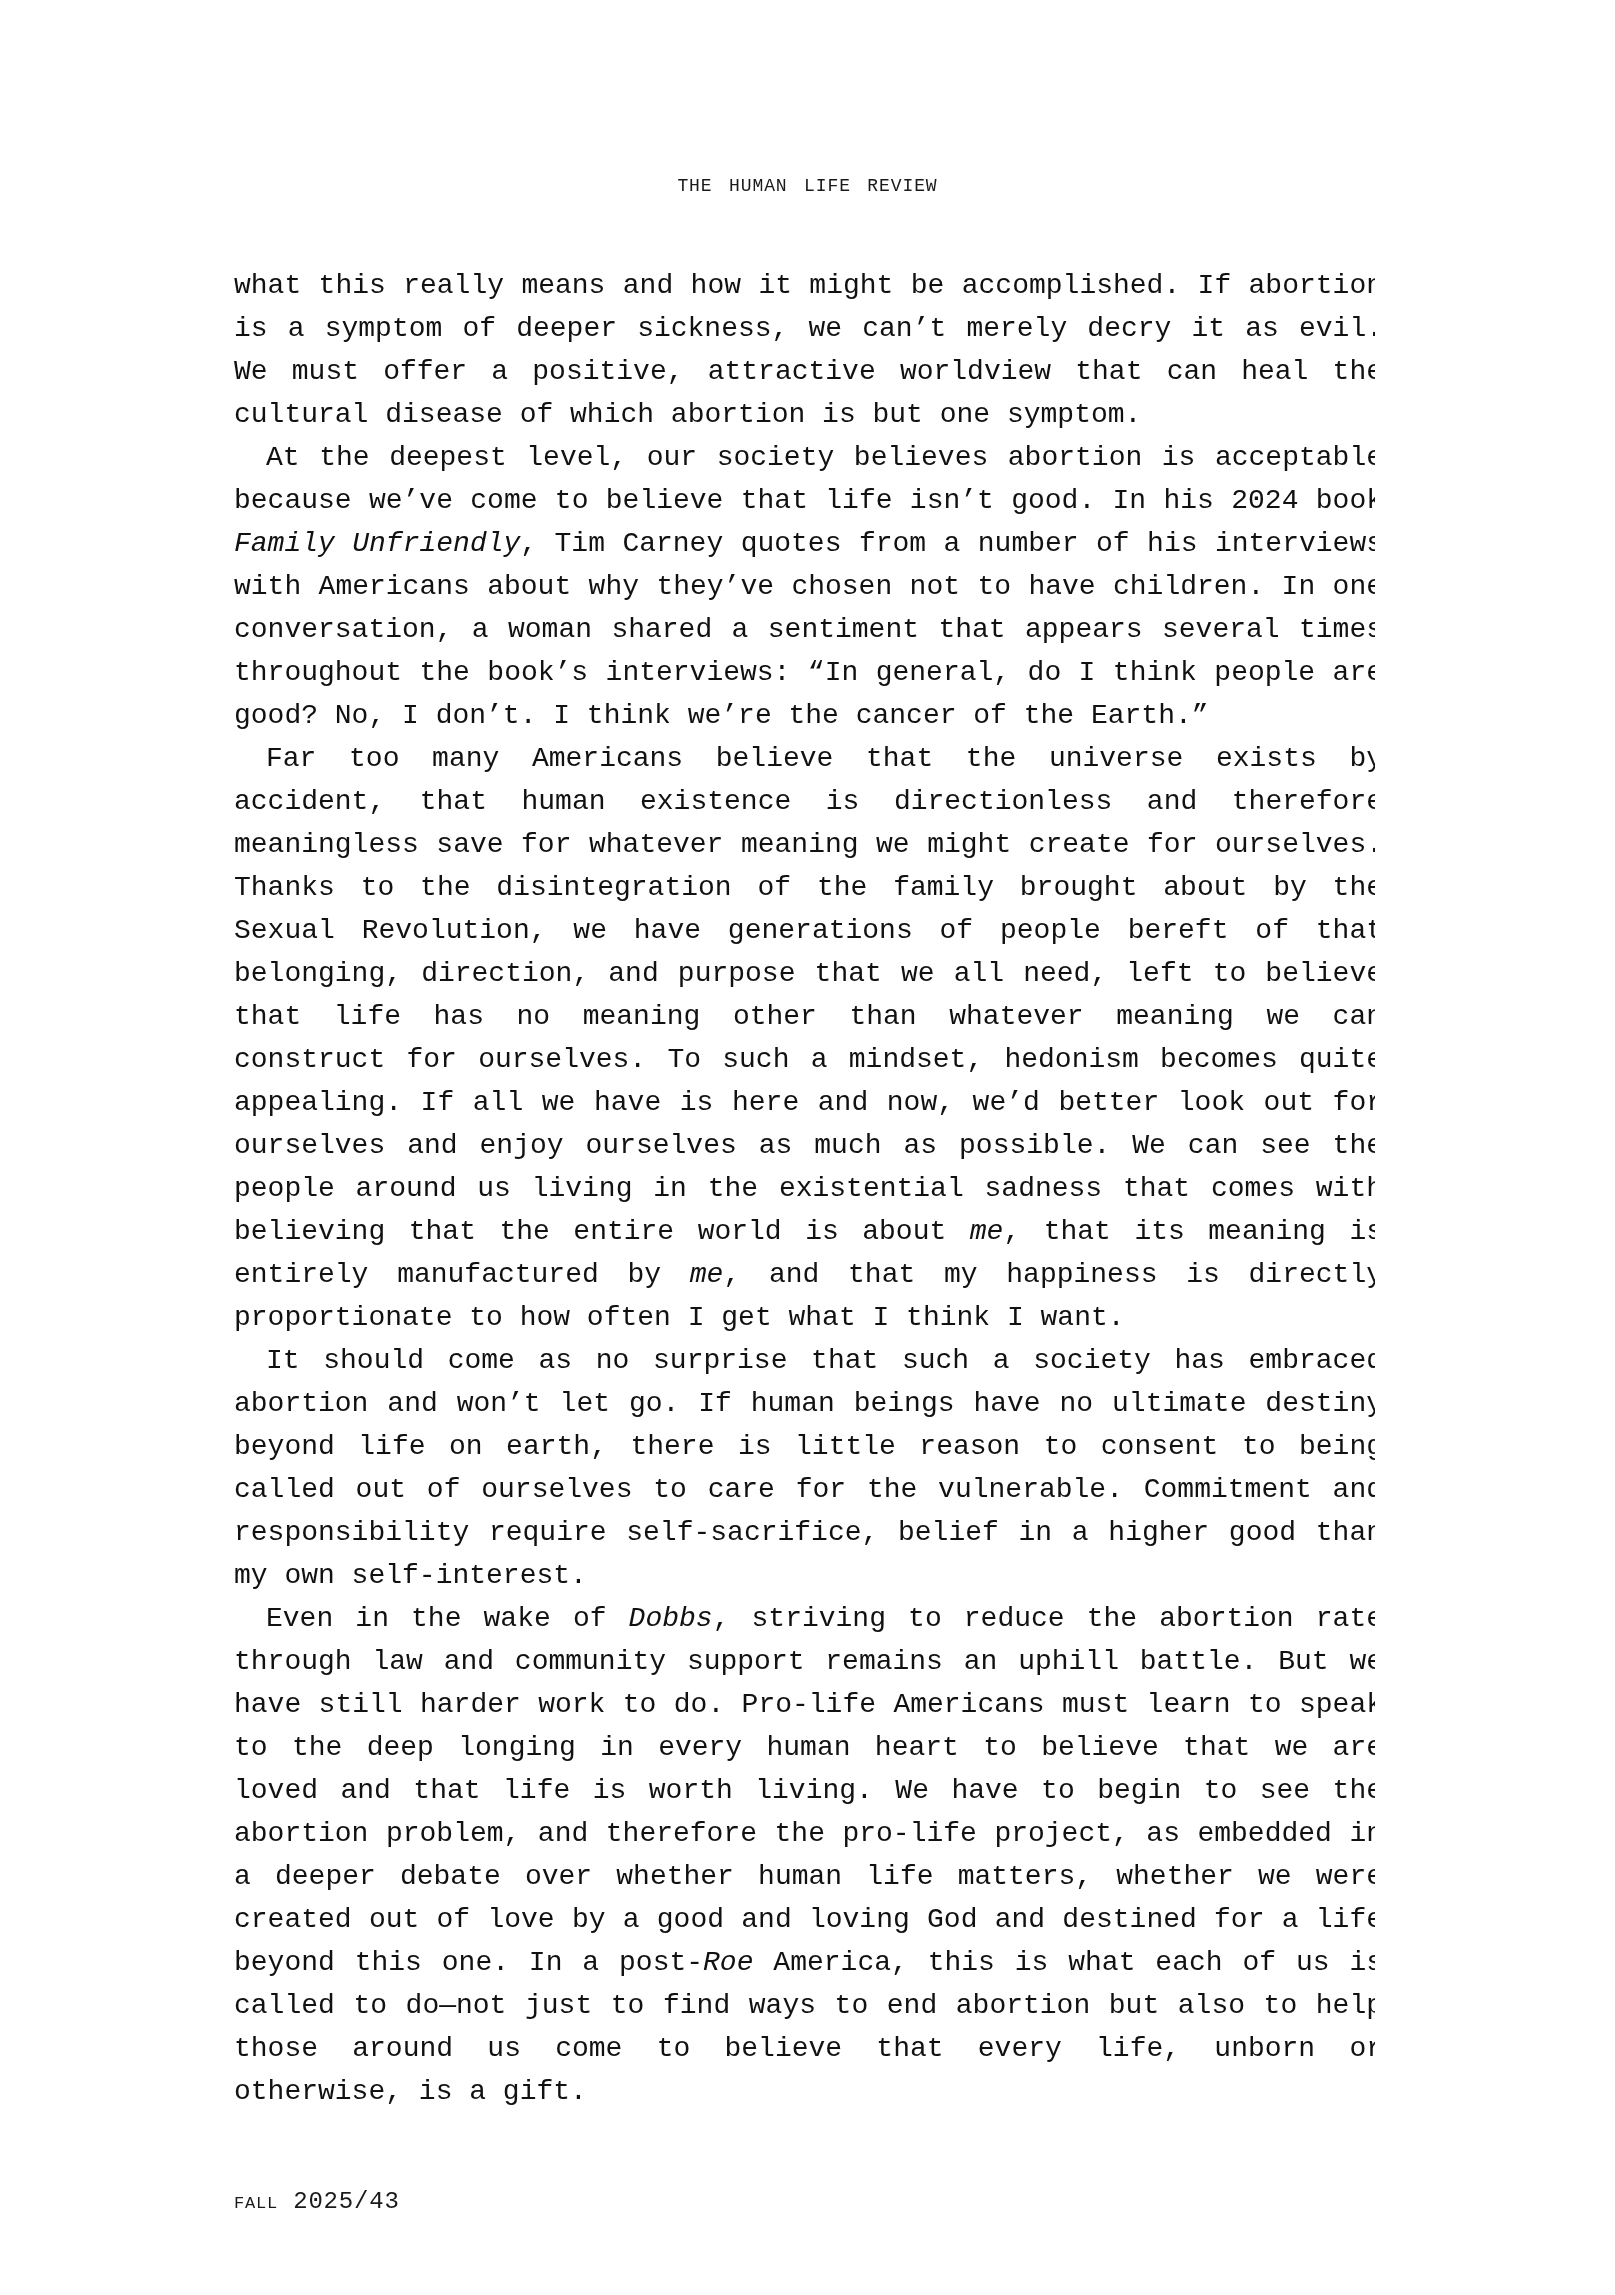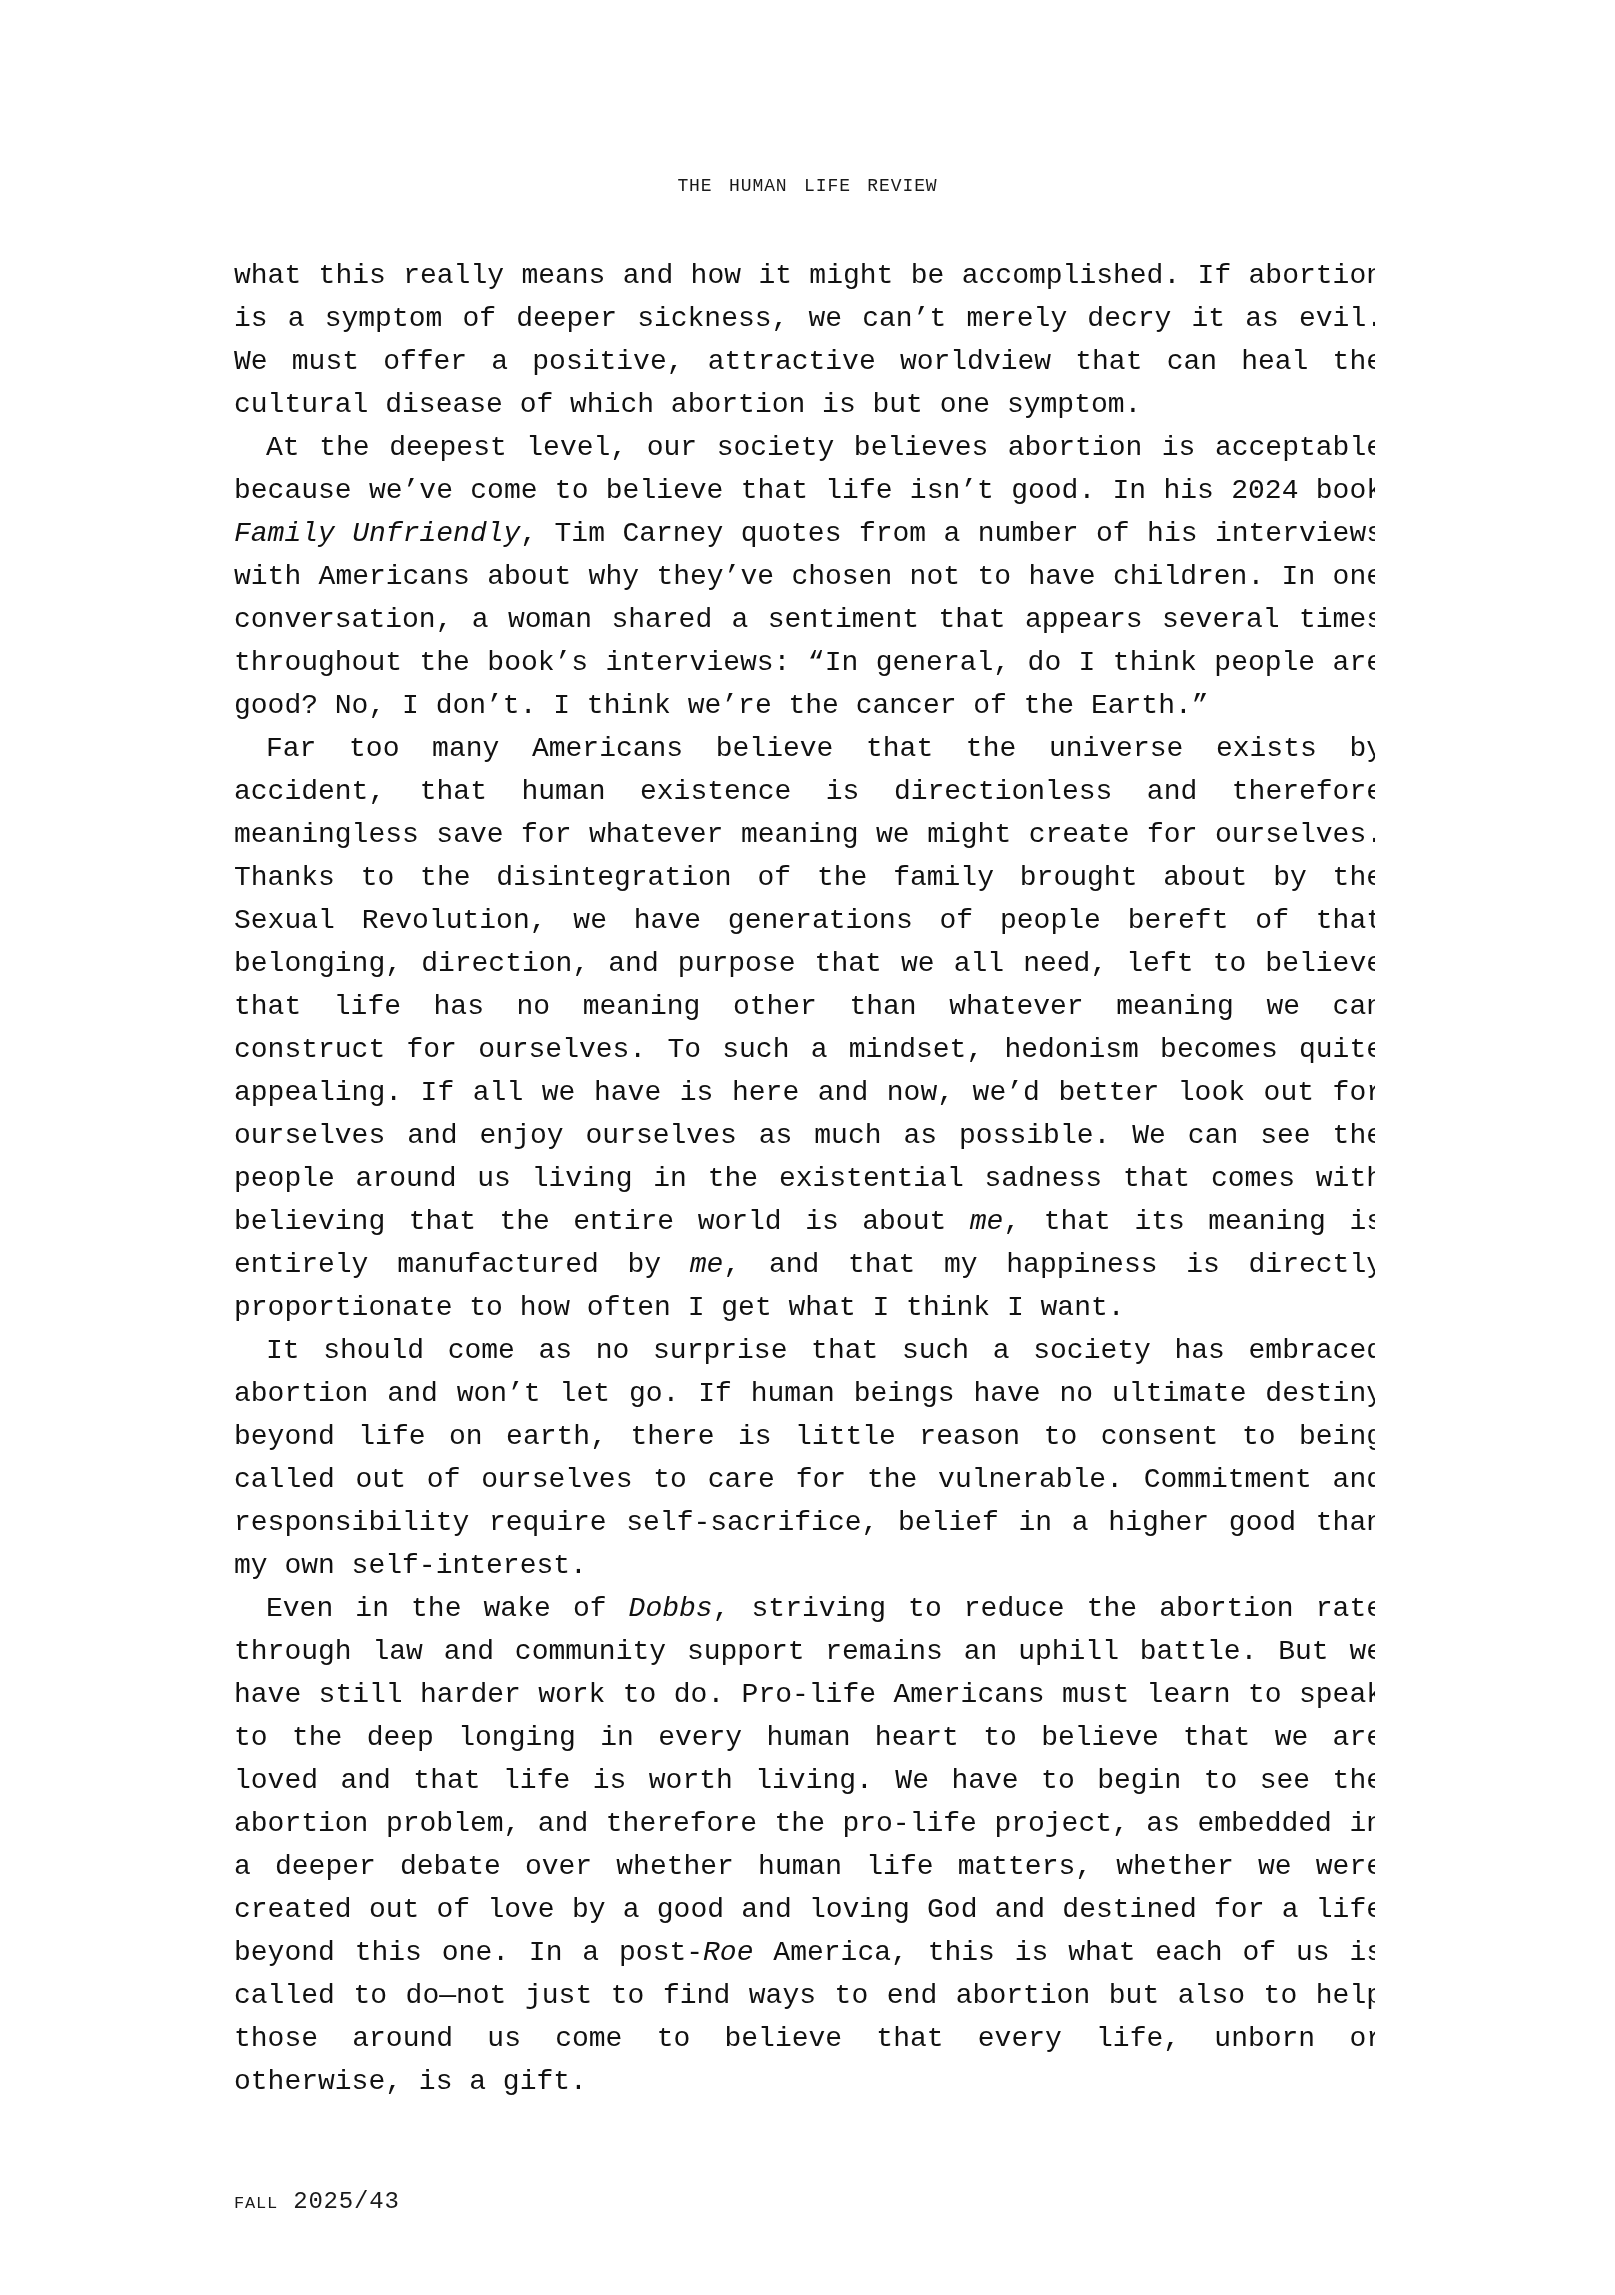--- a/index.html
+++ b/index.html
@@ -31,21 +31,21 @@
     letter-spacing: 0.9px;
     color: #1a1a1a;
     font-variant: small-caps;
     text-transform: lowercase;
   }
   .running-head::first-letter { }
 
   
   .textblock {
     position: absolute;
-    top: 206px;
+    top: 216px;
     left: 234px;
     width: 1149px;
     font-size: 28px;
     line-height: 43px;
     text-align: justify;
     text-justify: inter-word;
     color: #111111;
     -webkit-font-smoothing: antialiased;
   }
 

